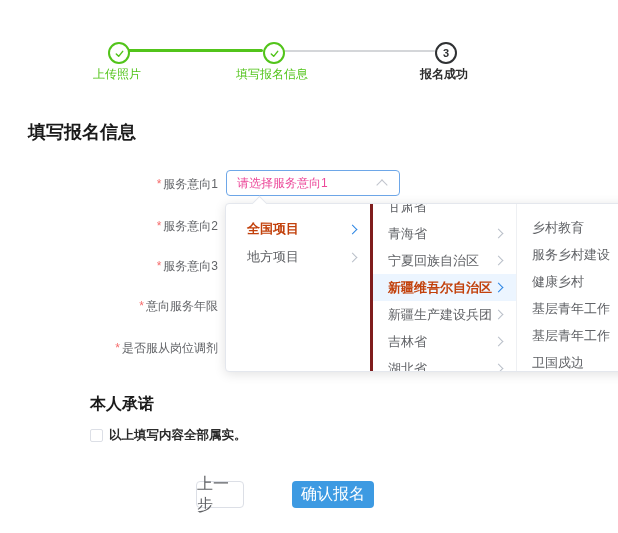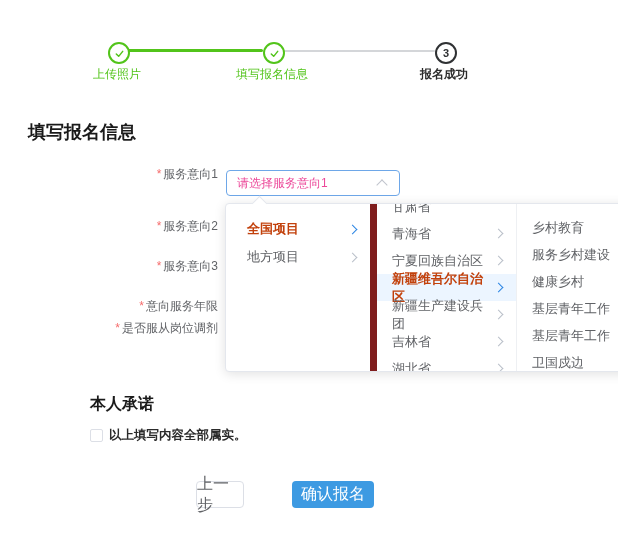--- a/index.html
+++ b/index.html
@@ -34,21 +34,21 @@
            transform:rotate(45deg);margin:3px 13px 0 0;}
 
   
   .panel{position:absolute;left:225px;top:203px;width:421px;height:169px;background:#fff;
          border:1px solid #e4e7ed;border-radius:4px;box-shadow:0 2px 12px rgba(0,0,0,.12);
          box-sizing:border-box;display:flex;z-index:5;}
   .panel-arrow{position:absolute;top:-6px;left:28px;width:10px;height:10px;background:#fff;
                border-left:1px solid #e4e7ed;border-top:1px solid #e4e7ed;transform:rotate(45deg);}
   .col{box-sizing:border-box;height:100%;overflow:hidden;}
   .col1{width:144px;padding-top:11px;}
-  .col2{width:147px;border-left:7px solid #7f1d1d;border-right:1px solid #eef0f3;}
+  .col2{width:147px;border-left:3px solid #7f1d1d;border-right:1px solid #eef0f3;}
   .col2-inner{margin-top:-11px;}
   .col3{flex:1;padding-top:10px;}
   .item{height:27px;display:flex;align-items:center;justify-content:space-between;
         font-size:13px;color:#606266;padding-right:14px;cursor:pointer;}
   .col1 .item{height:28px;padding-left:21px;}
   .col2 .item,.col3 .item{padding-left:15px;}
   .item-sel{color:#c2410c;font-weight:bold;}
   .item-sel-bg{background:#ecf5ff;}
   .chev-right{width:6px;height:6px;border-top:1.5px solid #b9bfc9;border-right:1.5px solid #b9bfc9;
               transform:rotate(45deg);flex:0 0 auto;}
@@ -93,33 +93,33 @@
   <div class="step-circle step-pending" style="left:435px;top:42px;">
     <span>3</span>
   </div>
 
   <div class="step-label lbl-green" style="left:93px;width:48px;">上传照片</div>
   <div class="step-label lbl-green" style="left:236px;width:72px;">填写报名信息</div>
   <div class="step-label lbl-dark" style="left:414px;width:60px;">报名成功</div>
 
   <div class="page-title">填写报名信息</div>
 
-  <div class="f-label" style="top:166px;">
+  <div class="f-label" style="top:176px;">
     <span class="req">*</span><span>服务意向1</span>
   </div>
   <div class="f-label" style="top:218px;">
     <span class="req">*</span><span>服务意向2</span>
   </div>
   <div class="f-label" style="top:258px;">
     <span class="req">*</span><span>服务意向3</span>
   </div>
   <div class="f-label" style="top:298px;">
     <span class="req">*</span><span>意向服务年限</span>
   </div>
-  <div class="f-label" style="top:320px;">
+  <div class="f-label" style="top:340px;">
     <span class="req">*</span><span>是否服从岗位调剂</span>
   </div>
 
   <div class="select-box">
     <span class="select-placeholder">请选择服务意向1</span>
     <span class="chev-up"></span>
   </div>
 
   <div class="panel">
     <div class="panel-arrow"></div>

